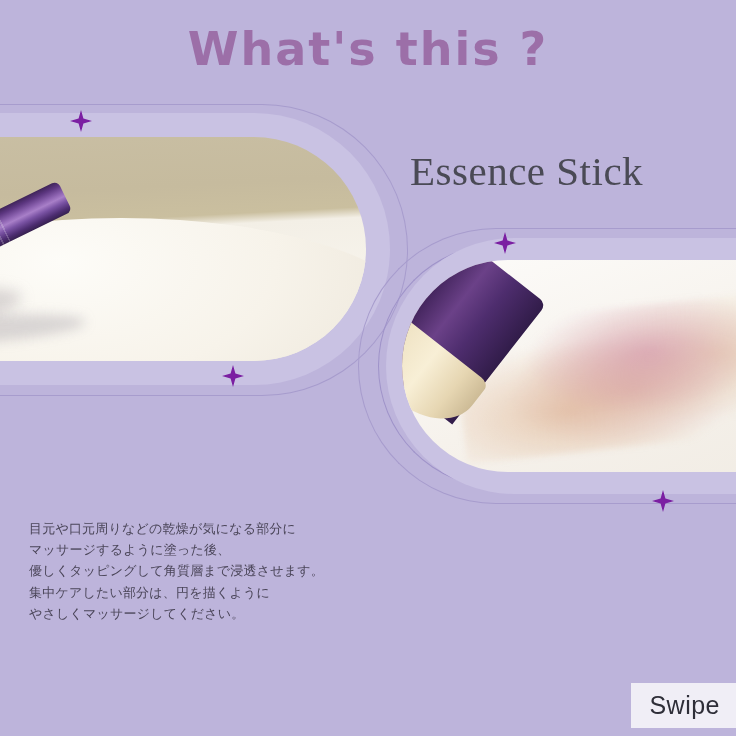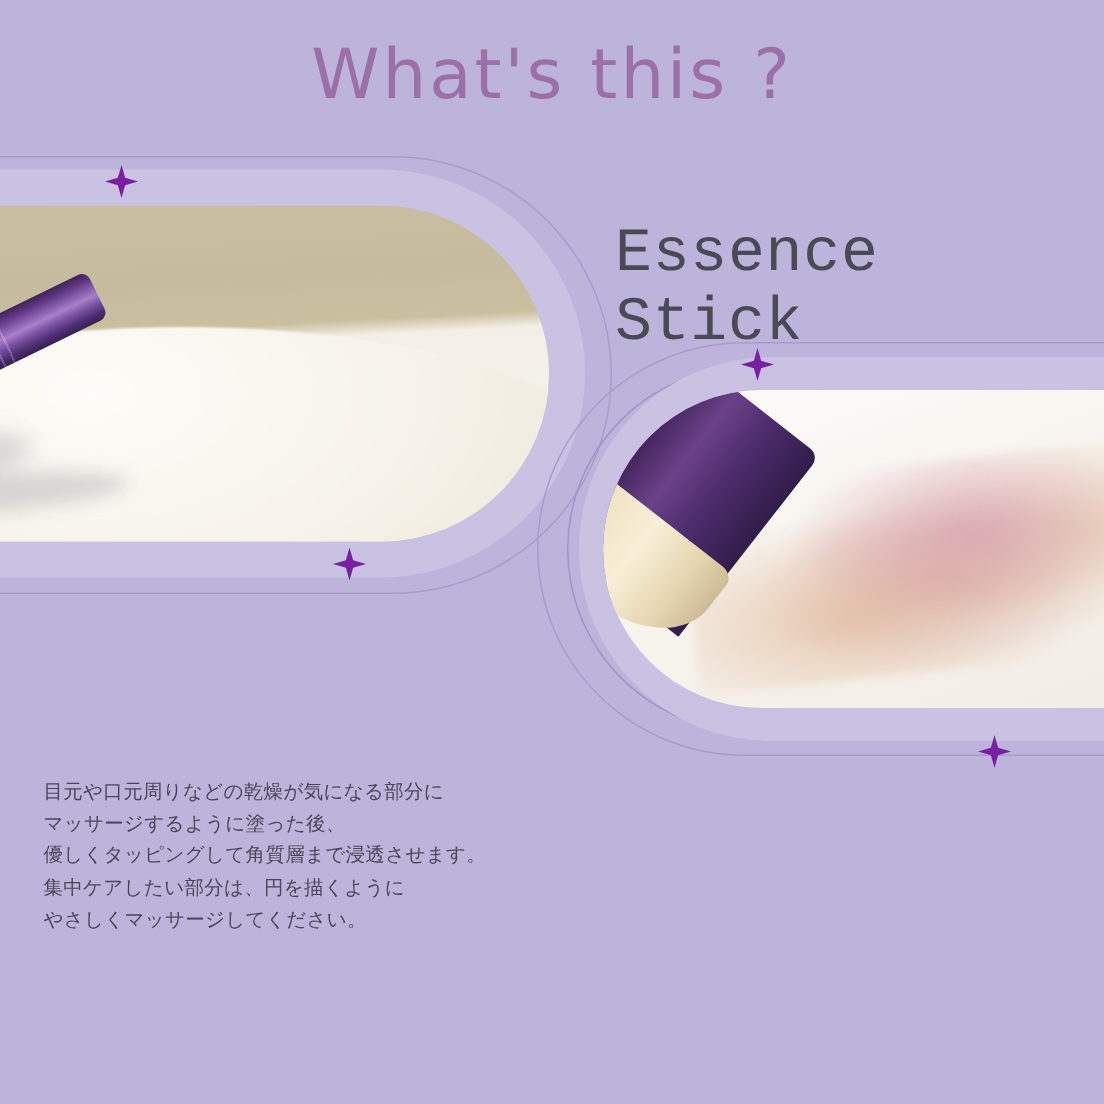--- a/index.html
+++ b/index.html
@@ -26,37 +26,37 @@
   }
 
   
   .title {
     position: absolute;
     left: 0;
     top: 22px;
     width: 736px;
     text-align: center;
     font-size: 46px;
-    font-weight: 400;
+    font-weight: 700;
     letter-spacing: 2px;
     color: #9c6fa8;
     font-family: "DejaVu Sans", sans-serif;
     filter: blur(0.25px);
   }
 
   
   .subtitle {
     position: absolute;
     left: 410px;
     top: 147px;
     font-size: 41px;
     font-weight: 400;
     letter-spacing: 0.5px;
     color: #4a4a55;
-    font-family: Liberation Mono, monospace;
+    font-family: Liberation Serif, serif;
   }
 
   
   .media-left {
     position: absolute;
     left: -270px;
     top: 113px;
     width: 660px;
     height: 272px;
     border-radius: 0 136px 136px 0;
@@ -346,14 +346,15 @@
   <div class="sparkle" style="left:222px; top:365px; width:22px; height:22px;"></div>
   <div class="sparkle" style="left:494px; top:232px; width:22px; height:22px;"></div>
   <div class="sparkle" style="left:652px; top:490px; width:22px; height:22px;"></div>
 
   <div class="body-copy">目元や口元周りなどの乾燥が気になる部分に
 マッサージするように塗った後、
 優しくタッピングして角質層まで浸透させます。
 集中ケアしたい部分は、円を描くように
 やさしくマッサージしてください。</div>
 
+  <div class="swipe-badge">Swipe</div>
 
 </div>
 
 </body></html>

